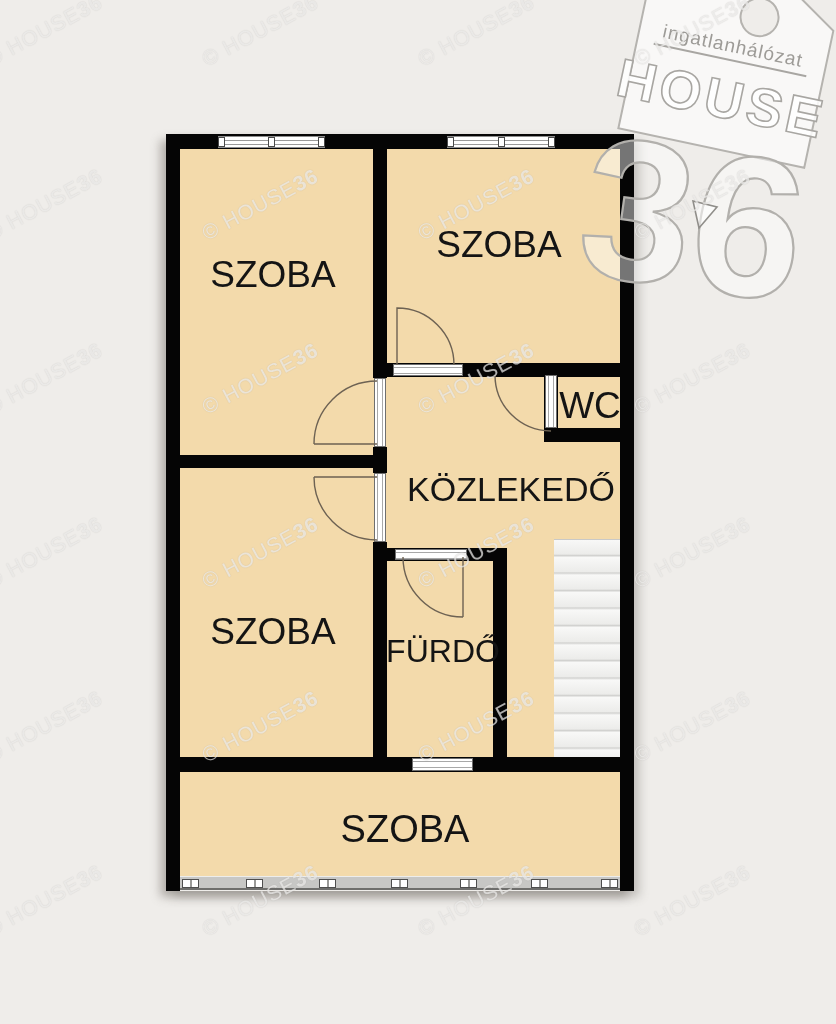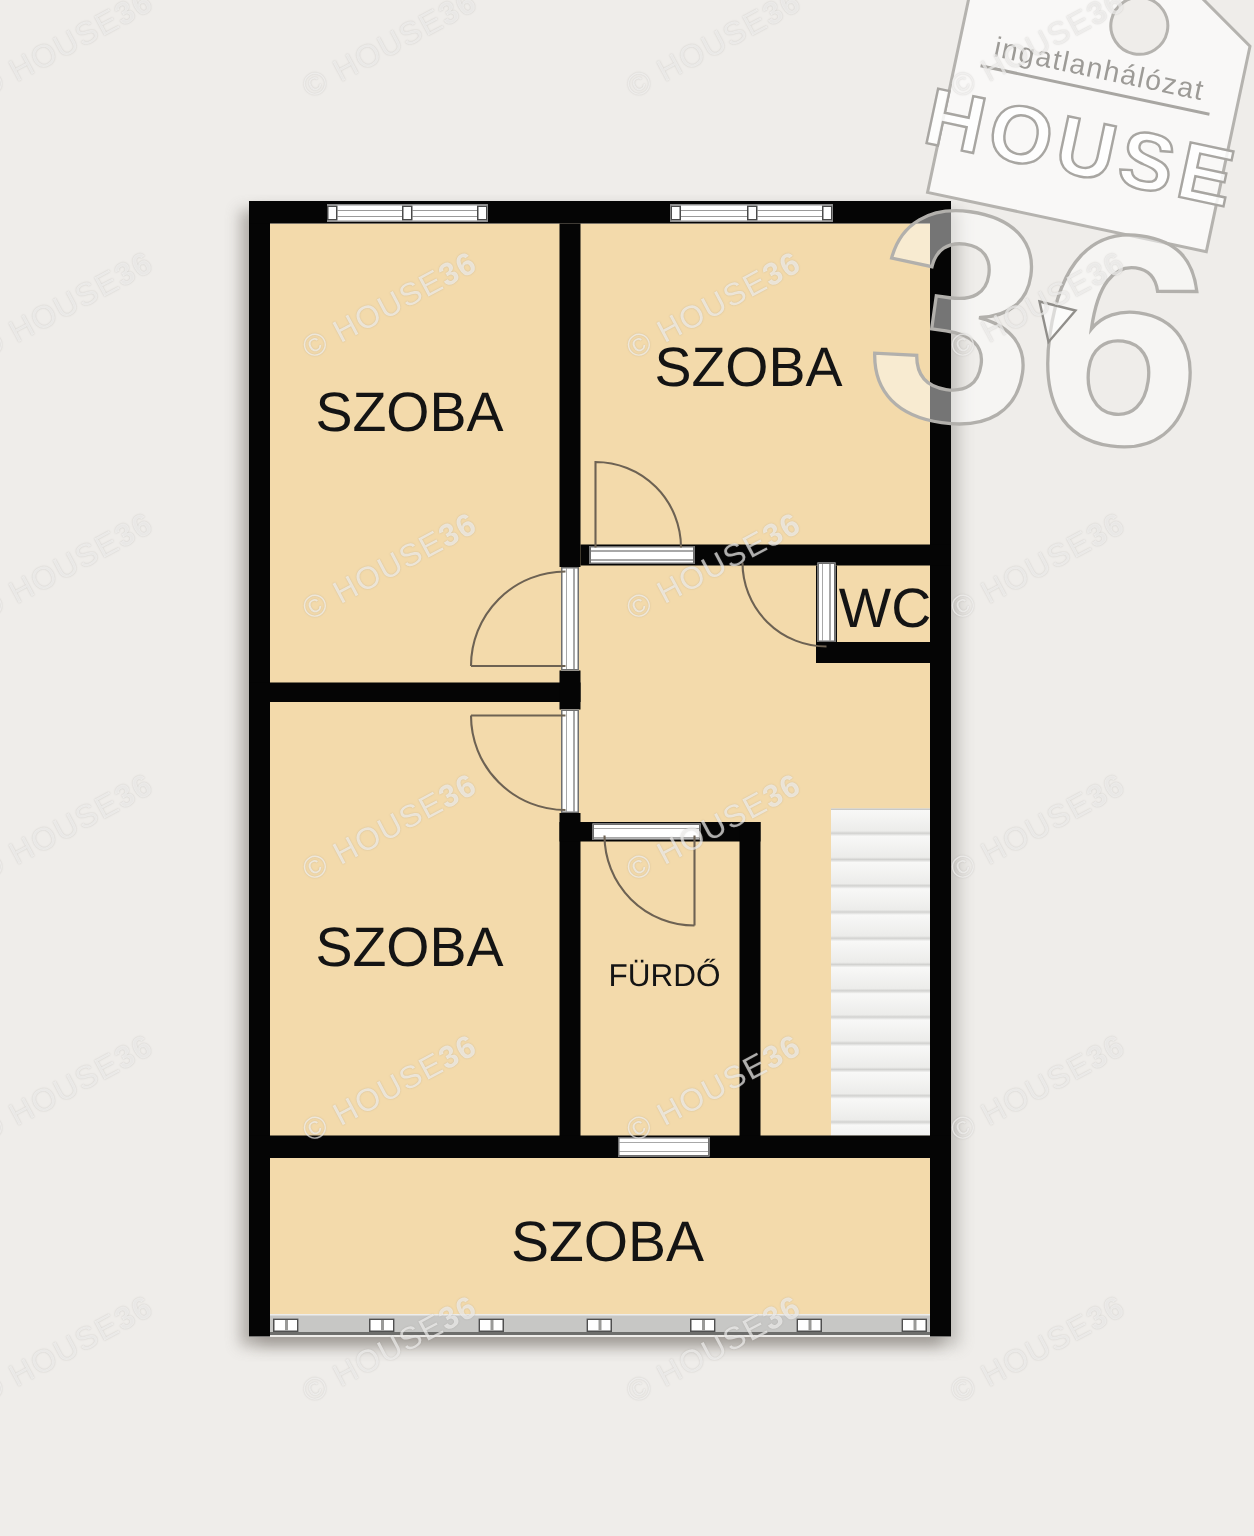--- a/index.html
+++ b/index.html
@@ -107,22 +107,23 @@
       <path d="M 495 375 A 56 56 0 0 0 551 431"></path>
       <path d="M 314 444 L 377 444 M 314 444 A 63 63 0 0 1 377 381"></path>
       <path d="M 314 477 L 377 477 M 314 477 A 63 63 0 0 0 377 540"></path>
       <path d="M 463 557 L 463 617 M 403 557 A 60 60 0 0 0 463 617"></path>
     </g>
   </svg>
 
   <div class="abs room-label" style="left:273px;top:275px;font-size:37px;">SZOBA</div>
   <div class="abs room-label" style="left:499px;top:245px;font-size:37px;">SZOBA</div>
   <div class="abs room-label" style="left:590px;top:406px;font-size:37px;">WC</div>
+  <div class="abs room-label" style="left:511px;top:489px;font-size:34px;">KÖZLEKEDŐ</div>
   <div class="abs room-label" style="left:273px;top:632px;font-size:37px;">SZOBA</div>
-  <div class="abs room-label" style="left:443px;top:651px;font-size:21px;">FÜRDŐ</div>
+  <div class="abs room-label" style="left:443px;top:651px;font-size:32px;">FÜRDŐ</div>
   <div class="abs room-label" style="left:405px;top:829px;font-size:38px;">SZOBA</div>
 
   <svg class="overlay" width="836" height="1024" viewBox="0 0 836 1024">
     <g transform="rotate(12 730 60)">
       <path d="M 635 10 L 730 -52 L 825 10 L 825 150 L 635 150 Z" fill="rgba(255,255,255,0.62)" stroke="#b5b3af" stroke-width="2"></path>
       <circle cx="750" cy="12" r="19" fill="#efedea" stroke="#b5b3af" stroke-width="2"></circle>
       <text id="logo-tagline" x="730" y="52" text-anchor="middle" font-size="19" letter-spacing="1" fill="#9d9b97" font-family="Liberation Sans, sans-serif">ingatlanhálózat</text>
       <line x1="652" y1="60" x2="808" y2="60" stroke="#a8a6a2" stroke-width="2"></line>
       <text id="logo-brand" x="730" y="118" text-anchor="middle" font-size="54" font-weight="bold" letter-spacing="4" fill="rgba(255,255,255,0.85)" stroke="#a8a6a2" stroke-width="1.6" font-family="Liberation Sans, sans-serif">HOUSE</text>
     </g>

